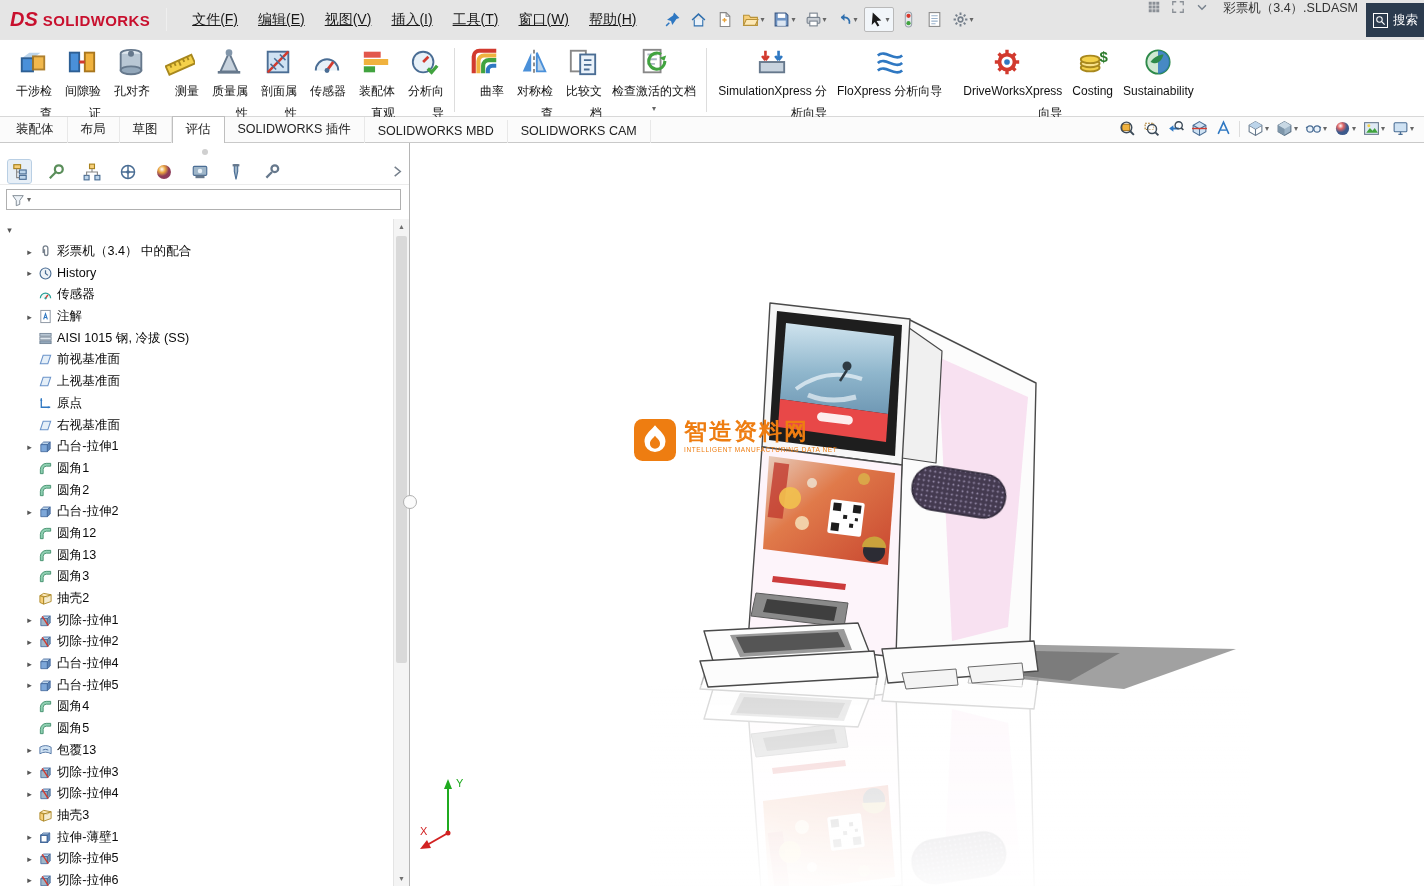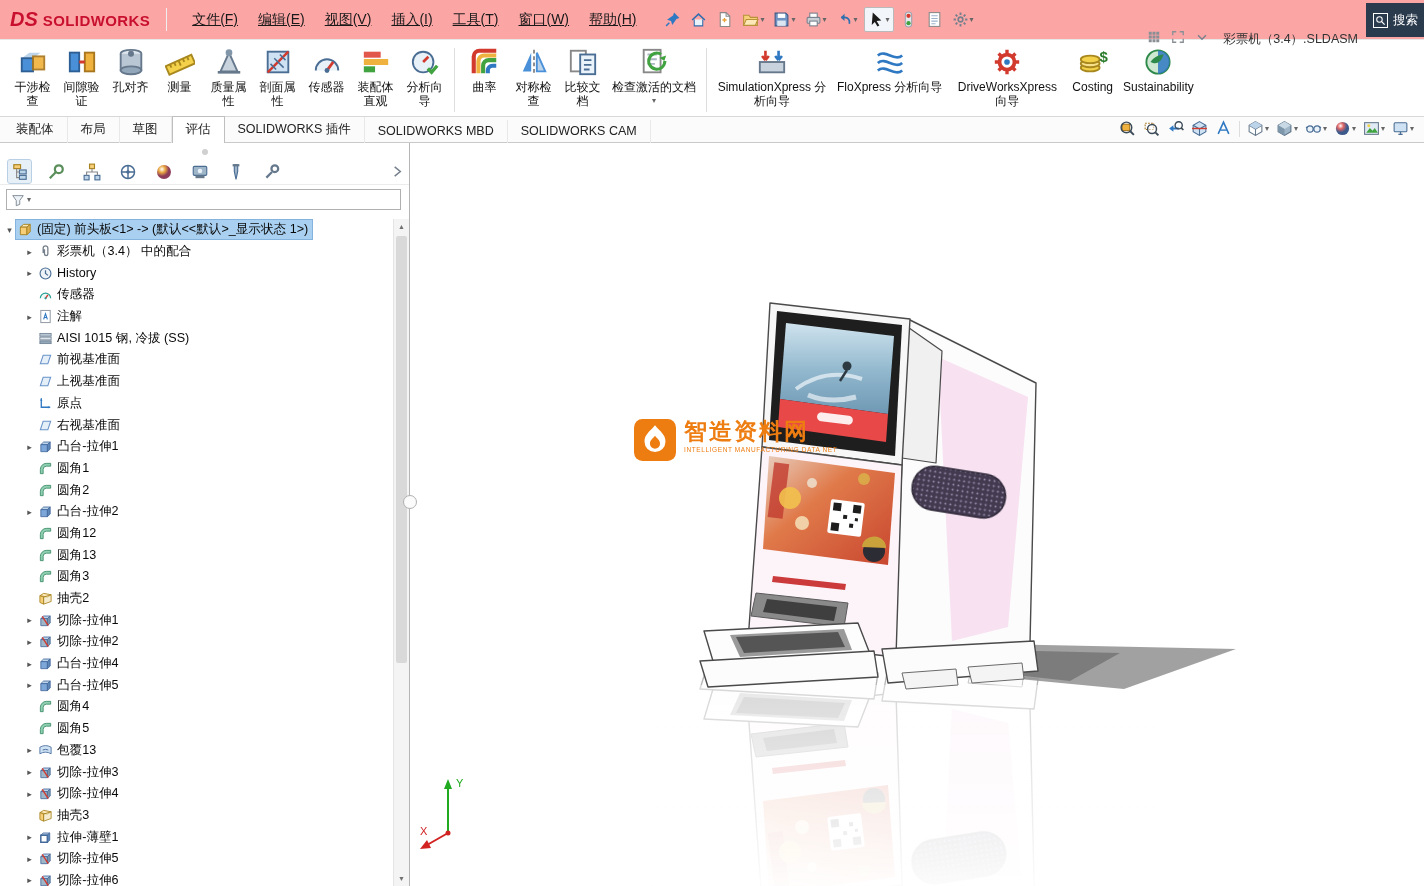--- a/index.html
+++ b/index.html
@@ -4,46 +4,46 @@
 <style>
   :root{
     --brand-red:#c8102e; --sel-blue:#a9d0f0; --wm-orange:#ee7d11; --search-bg:#2b3b4e;
   }
   *{box-sizing:border-box; margin:0; padding:0;}
   html,body{width:1424px;height:886px;overflow:hidden;background:#fff;
     font-family:"Liberation Sans","DejaVu Sans",sans-serif;}
   .app{position:relative;width:1424px;height:886px;background:#fff;}
 
   
-  .menubar{height:40px;display:flex;align-items:center;background:#fca5a5;border-bottom:1px solid #e6e6e6;position:relative;padding-left:10px;}
+  .menubar{height:40px;display:flex;align-items:center;background:#e5e5e5;border-bottom:1px solid #e6e6e6;position:relative;padding-left:10px;}
   .brand{display:flex;align-items:baseline;gap:5px;padding-right:16px;margin-right:16px;border-right:1px solid #efefef;}
   .brand-mark{color:var(--brand-red);font-weight:bold;font-style:italic;font-size:20px;}
   .brand-name{color:var(--brand-red);font-weight:bold;font-size:15px;letter-spacing:.4px;}
   .menus{display:flex;gap:2px;}
   .menu-item{padding:4px 9px;font-size:14px;color:#1a1a1a;text-decoration:underline;}
   .quickbar{display:flex;align-items:center;gap:3px;margin-left:16px;}
   .tb-btn{display:flex;align-items:center;gap:1px;padding:3px;border-radius:2px;}
   .tb-btn.boxed{border:1px solid #b9b9b9;background:#f2f6fa;}
   .tb-btn .icn{width:17px;height:17px;}
   .icn{display:inline-flex;}
   .icn svg{width:100%;height:100%;}
   .dd{font-size:8px;color:#666;line-height:1;}
-  .title-zone{position:absolute;right:66px;top:0;height:48px;display:flex;align-items:flex-end;gap:14px;}
+  .title-zone{position:absolute;right:66px;top:0;height:48px;display:flex;align-items:flex-start;gap:14px;}
   .title-icons{display:flex;gap:10px;align-items:center;}
   .title-icons .icn{width:14px;height:14px;}
   .doc-title{font-size:12.5px;color:#333;white-space:nowrap;}
   .searchbox{position:absolute;right:0;top:3px;height:34px;width:58px;background:var(--search-bg);color:#fff;display:flex;align-items:center;gap:5px;padding:14px 7px;overflow:hidden;}
   .searchbox .icn{width:15px;height:15px;flex:none;border:1px solid #fff;padding:1px;}
   .search-label{font-size:12.5px;white-space:nowrap;}
 
   
   .ribbon{height:77px;display:flex;align-items:flex-start;padding:4px 4px 0 8px;border-bottom:1px solid #d8d8d8;background:#fff;}
   .rb-btn{display:flex;flex-direction:column;align-items:center;padding:3px 5px;gap:3px;border-radius:2px;}
   .rb-icn{width:30px;height:30px;}
-  .rb-label{font-size:12px;line-height:14px;text-align:center;color:#111;}
+  .rb-label{font-size:12px;line-height:22px;text-align:right;color:#111;}
   .rb-btn:not(.wide):not(.nowrap) .rb-label{width:39px;}
   .rb-btn.nowrap .rb-label{white-space:nowrap;width:auto;}
   .rb-btn.wide{max-width:120px;}
   .rb-btn.wide .rb-label{max-width:112px;}
   .rb-div{width:1px;background:#ddd;align-self:stretch;margin:4px 5px;}
 
   
   .tabrow{height:26px;display:flex;align-items:center;background:#fbfbfb;border-bottom:1px solid #c9c9c9;position:relative;padding-left:3px;}
   .tab{padding:4px 13px 5px;font-size:12.5px;color:#222;border-right:1px solid #e8e8e8;white-space:nowrap;}
   .tab.active{background:#fff;border:1px solid #bfbfbf;border-bottom:1px solid #fff;margin-bottom:-1px;}
@@ -657,30 +657,20 @@
             <svg viewBox="0 0 16 16">
               <path d="M2 3h12L10 8.5V13l-4 1.5V8.5z" fill="#eef3f8" stroke="#76808c"></path>
             </svg>
           </span>
         <span class="filter-caret">▾</span>
         <input class="filter-input" style="">
       </div>
       <div class="tree" id="tree">
           <div class="trow l0 sel">
             <span class="tcaret">▾</span>
-            <span class="tsel">
-              <span class="icn ">
-                <svg viewBox="0 0 16 16">
-                  <path d="M2.5 5.5l3.5-3h7l-3.5 3z" fill="#fde9b8" stroke="#a8821e"></path>
-                  <path d="M2.5 5.5h7v8h-7z" fill="#f7cf79" stroke="#a8821e"></path>
-                  <path d="M9.5 5.5l3.5-3v8l-3.5 3z" fill="#e0b153" stroke="#a8821e"></path>
-                </svg>
-              </span>
-              <span class="tlabel">(固定) 前头板&lt;1&gt; -&gt; (默认&lt;&lt;默认&gt;_显示状态 1&gt;)</span>
-            </span>
           </div>
           <div class="trow l1">
             <span class="tcaret">▸</span>
             <span class="tsel">
               <span class="icn ">
                 <svg viewBox="0 0 16 16">
                   <path d="M5.5 9.5V4.5a2.5 2.5 0 0 1 5 0v6a1.8 1.8 0 0 1-3.6 0V5.5" fill="none" stroke="#76808c" stroke-width="1.4"></path>
                 </svg>
               </span>
               <span class="tlabel">彩票机（3.4） 中的配合</span>

